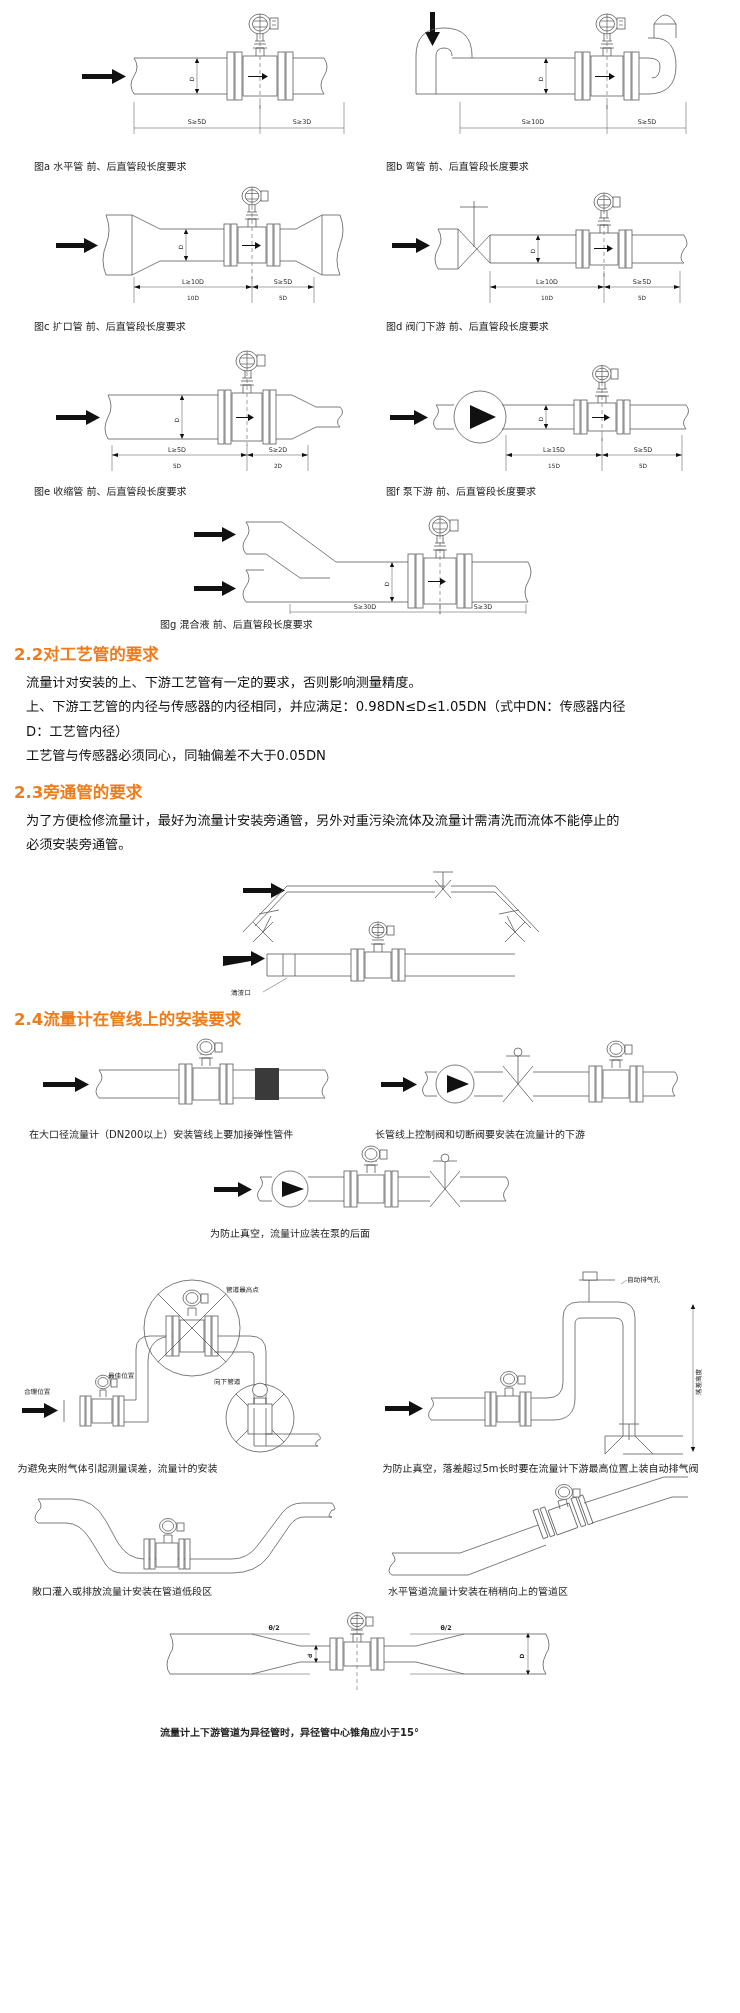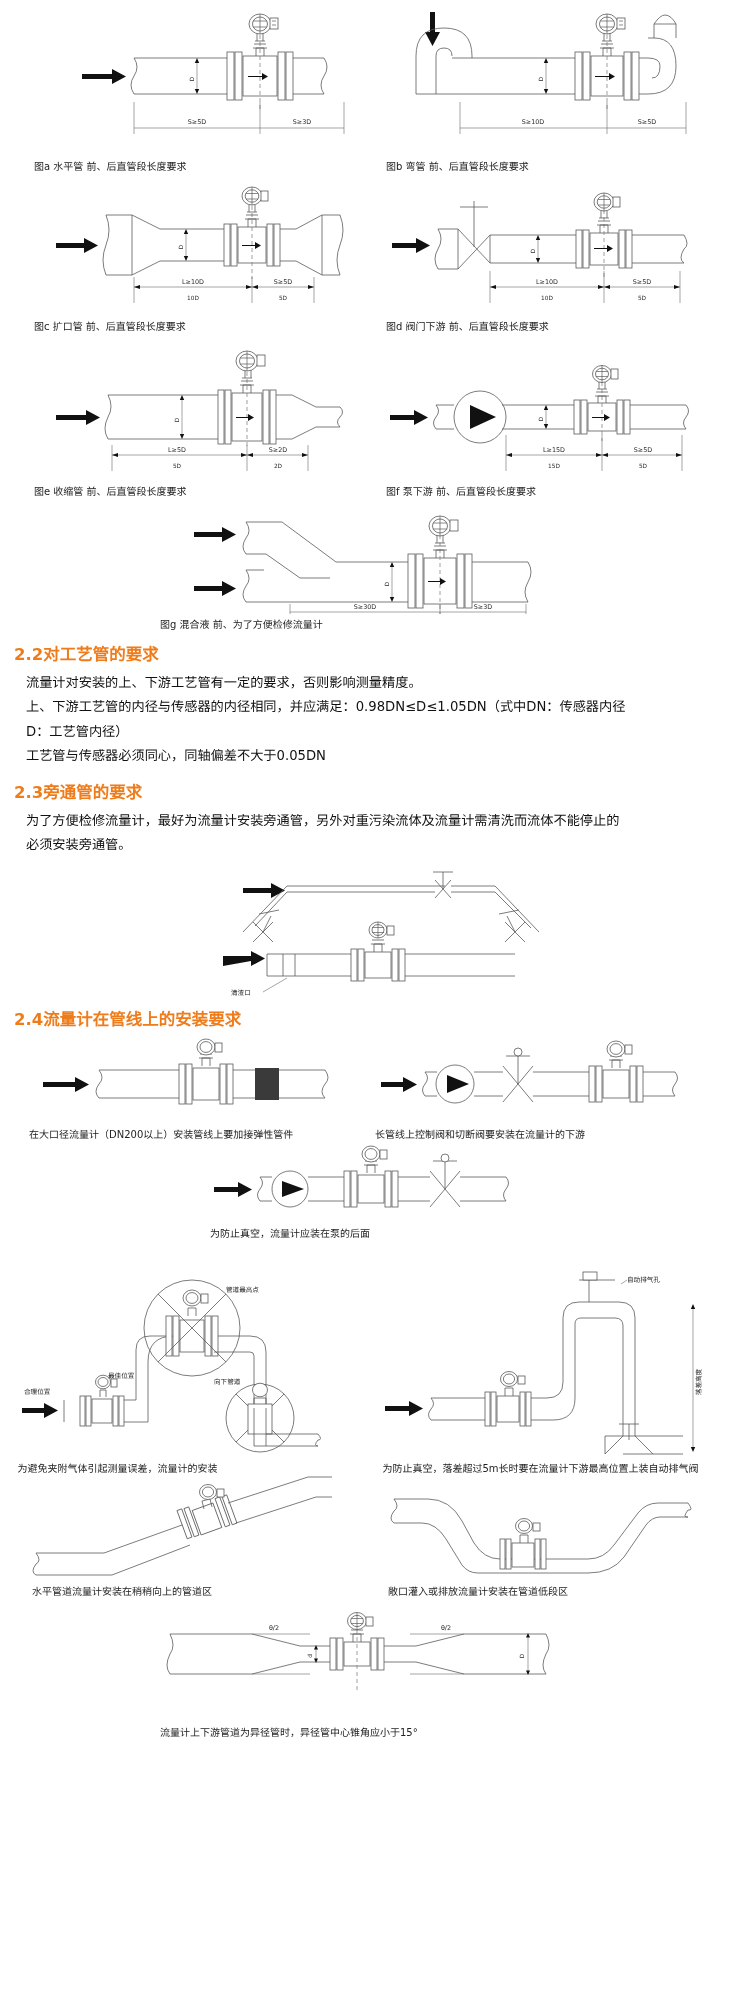--- a/index.html
+++ b/index.html
@@ -379,21 +379,21 @@
         <path class="dim" d="M232,62 L232,94"></path>
         <path class="thick" d="M232,58 l-2.2,5 h4.4 Z"></path>
         <path class="thick" d="M232,98 l-2.2,-5 h4.4 Z"></path>
         <text class="txts" x="229" y="80" transform="rotate(-90 229,80)" text-anchor="middle">D</text>
 
         <path class="dim" d="M130,100 L130,110 M280,100 L280,110 M366,100 L366,110"></path>
         <path class="dim" d="M130,108 L366,108"></path>
         <text class="txt" x="205" y="105" text-anchor="middle">S≥30D</text>
         <text class="txt" x="323" y="105" text-anchor="middle">S≥3D</text>
       </svg>
-      <div class="cap">图g 混合液  前、为了方便检修流量计</div>
+      <div class="cap">图g 混合液  前、后直管段长度要求</div>
     </div>
   </div>
 
   <div class="h2">2.2对工艺管的要求</div>
   <p class="para">流量计对安装的上、下游工艺管有一定的要求，否则影响测量精度。</p>
   <p class="para">上、下游工艺管的内径与传感器的内径相同，并应满足：0.98DN≤D≤1.05DN（式中DN：传感器内径</p>
   <p class="para">D：工艺管内径）</p>
   <p class="para">工艺管与传感器必须同心，同轴偏差不大于0.05DN</p>
 
   <div class="h2">2.3旁通管的要求</div>
@@ -624,61 +624,61 @@
         <text class="txtcn" x="318" y="124" transform="rotate(-90 318,124)" text-anchor="middle">落差高度</text>
       </svg>
       <div class="cap">为防止真空，落差超过5m长时要在流量计下游最高位置上装自动排气阀</div>
     </div>
   </div>
 
   <div class="row" style="padding:16px 14px 0 14px;">
 
     <div class="fig">
       <svg width="320" height="90" viewBox="0 0 320 90">
-        <path class="ln" d="M4,62 q6,8 0,11 q-6,8 0,11"></path>
-        <path class="ln" d="M4,62 L72,62 L150,34"></path>
-        <path class="ln" d="M4,84 L80,84 L158,54"></path>
-        <rect class="fillw" x="150" y="18" width="5" height="30" transform="rotate(-20 152,33)"></rect>
-        <rect class="fillw" x="157" y="16" width="5" height="30" transform="rotate(-20 159,31)"></rect>
-        <rect class="fillw" x="164" y="15" width="22" height="26" transform="rotate(-20 175,28)"></rect>
-        <rect class="fillw" x="188" y="6" width="5" height="30" transform="rotate(-20 190,21)"></rect>
-        <rect class="fillw" x="195" y="4" width="5" height="30" transform="rotate(-20 197,19)"></rect>
-        <path class="ln" d="M172,18 L170,10 L178,8 L180,16"></path>
-        <ellipse class="fillw" cx="176" cy="1" rx="8.5" ry="7.5"></ellipse>
-        <ellipse class="fillw" cx="176" cy="1" rx="5.6" ry="5"></ellipse>
-        <rect class="fillw" x="185" y="-2" width="7" height="8"></rect>
-        <path class="ln" d="M196,12 L276,-14 M204,32 L284,6"></path>
-        <path class="ln" d="M276,-14 L300,-14 M284,6 L300,6"></path>
-      </svg>
-      <div class="cap">水平管道流量计安装在稍稍向上的管道区</div>
-    </div>
-
-    <div class="fig">
-      <svg width="320" height="90" viewBox="0 0 320 90">
         <path class="ln" d="M6,8 q6,8 0,12 q-6,8 0,12"></path>
         <path class="ln" d="M6,8 L40,8 q22,0 34,22 L86,52 q10,16 26,16 L200,68"></path>
         <path class="ln" d="M6,32 L34,32 q14,0 24,16 L74,74 q6,8 16,8 L200,82"></path>
         <rect class="fillw" x="112" y="48" width="5" height="30"></rect>
         <rect class="fillw" x="118" y="48" width="5" height="30"></rect>
         <rect class="fillw" x="124" y="52" width="22" height="24"></rect>
         <rect class="fillw" x="147" y="48" width="5" height="30"></rect>
         <rect class="fillw" x="153" y="48" width="5" height="30"></rect>
         <path class="ln" d="M132,52 L132,44 L140,44 L140,52"></path>
         <ellipse class="fillw" cx="136" cy="35" rx="8.5" ry="7.5"></ellipse>
         <ellipse class="fillw" cx="136" cy="35" rx="5.6" ry="5"></ellipse>
         <rect class="fillw" x="145" y="32" width="7" height="8"></rect>
         <path class="ln" d="M200,68 q16,0 26,-14 L250,22 q8,-10 20,-10 L300,12"></path>
         <path class="ln" d="M200,82 q24,0 36,-16 L258,34 q6,-8 14,-8 L300,26"></path>
         <path class="ln" d="M300,12 q6,8 0,7 q-6,8 0,7"></path>
       </svg>
       <div class="cap">敞口灌入或排放流量计安装在管道低段区</div>
     </div>
-  </div>
-
-  <div style="display:flex;justify-content:center;padding:14px 0 0 0;">
+
+    <div class="fig">
+      <svg width="320" height="90" viewBox="0 0 320 90">
+        <path class="ln" d="M4,62 q6,8 0,11 q-6,8 0,11"></path>
+        <path class="ln" d="M4,62 L72,62 L150,34"></path>
+        <path class="ln" d="M4,84 L80,84 L158,54"></path>
+        <rect class="fillw" x="150" y="18" width="5" height="30" transform="rotate(-20 152,33)"></rect>
+        <rect class="fillw" x="157" y="16" width="5" height="30" transform="rotate(-20 159,31)"></rect>
+        <rect class="fillw" x="164" y="15" width="22" height="26" transform="rotate(-20 175,28)"></rect>
+        <rect class="fillw" x="188" y="6" width="5" height="30" transform="rotate(-20 190,21)"></rect>
+        <rect class="fillw" x="195" y="4" width="5" height="30" transform="rotate(-20 197,19)"></rect>
+        <path class="ln" d="M172,18 L170,10 L178,8 L180,16"></path>
+        <ellipse class="fillw" cx="176" cy="1" rx="8.5" ry="7.5"></ellipse>
+        <ellipse class="fillw" cx="176" cy="1" rx="5.6" ry="5"></ellipse>
+        <rect class="fillw" x="185" y="-2" width="7" height="8"></rect>
+        <path class="ln" d="M196,12 L276,-14 M204,32 L284,6"></path>
+        <path class="ln" d="M276,-14 L300,-14 M284,6 L300,6"></path>
+      </svg>
+      <div class="cap">水平管道流量计安装在稍稍向上的管道区</div>
+    </div>
+  </div>
+
+  <div style="display:flex;justify-content:center;padding:14px 0 0 0;font-weight:bold;">
     <div class="fig">
       <svg width="420" height="110" viewBox="0 0 420 110">
         <path class="ln" d="M10,22 q6,12 0,20 q-6,12 0,20"></path>
         <path class="ln" d="M10,22 L92,22 M10,62 L92,62"></path>
         <path class="ln" d="M92,22 L140,34 M92,62 L140,50"></path>
         <path class="ln" d="M140,34 L172,34 M140,50 L172,50"></path>
         <rect class="fillw" x="170" y="26" width="6" height="32"></rect>
         <rect class="fillw" x="177" y="26" width="6" height="32"></rect>
         <rect class="fillw" x="184" y="30" width="26" height="24"></rect>
         <rect class="fillw" x="211" y="26" width="6" height="32"></rect>

